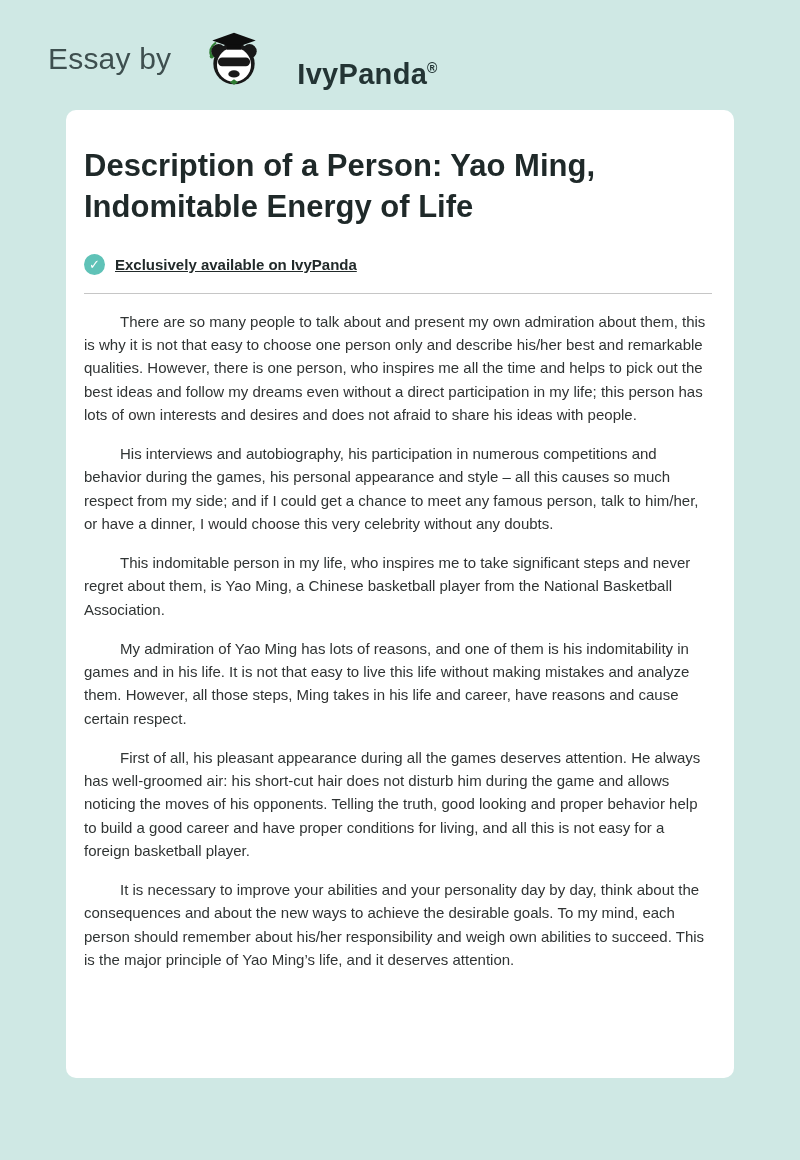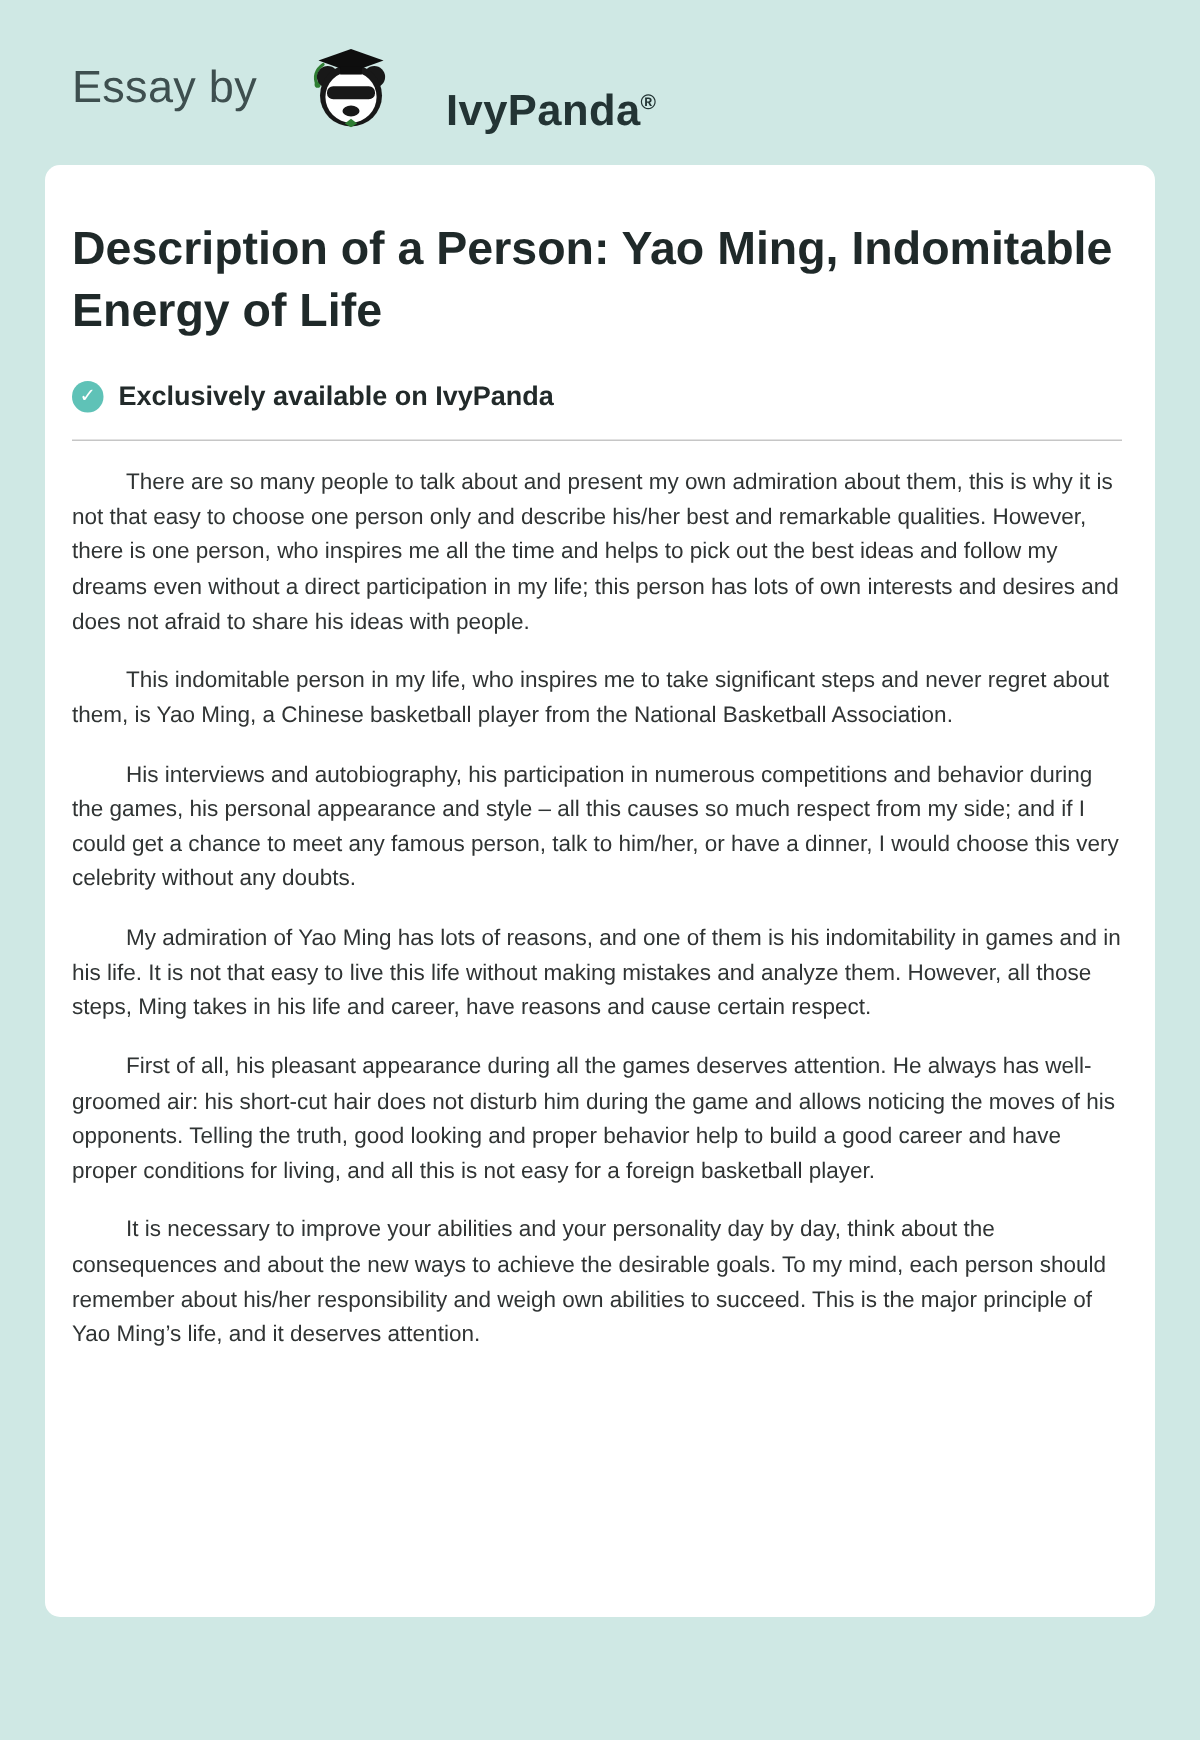--- a/index.html
+++ b/index.html
@@ -39,21 +39,21 @@
     letter-spacing: 0.3px;
     margin-top: 30px;
   }
   .brand-name sup {
     font-size: 14px;
     font-weight: bold;
   }
   
   .card {
     background: #ffffff;
-    width: 740px;
+    width: 668px;
     margin: 26px auto 0 auto;
     border-radius: 10px;
     box-sizing: border-box;
     padding: 36px 22px 46px 18px;
     min-height: 968px;
   }
   .article-title {
     margin: 0 0 26px 0;
     font-size: 31px;
     line-height: 1.32;
@@ -73,23 +73,24 @@
     background: #5fc2b7;
     color: #ffffff;
     display: flex;
     align-items: center;
     justify-content: center;
     font-size: 13px;
     font-weight: bold;
     flex: 0 0 auto;
   }
   .badge-label {
-    font-size: 18px;
+    font-size: 15px;
     font-weight: bold;
     color: #222a2a;
+    text-decoration: underline;
   }
   .divider {
     border: none;
     border-top: 1px solid #c6c6c6;
     margin: 0 0 10px 0;
   }
   .essay-body p {
     margin: 16px 0 15px 0;
     font-size: 15px;
     line-height: 1.55;
@@ -134,19 +135,19 @@
 
   <div class="badge-row">
     <span class="badge-icon">✓</span>
     <span class="badge-label">Exclusively available on IvyPanda</span>
   </div>
 
   <hr class="divider">
 
   <div class="essay-body">
     <p>There are so many people to talk about and present my own admiration about them, this is why it is not that easy to choose one person only and describe his/her best and remarkable qualities. However, there is one person, who inspires me all the time and helps to pick out the best ideas and follow my dreams even without a direct participation in my life; this person has lots of own interests and desires and does not afraid to share his ideas with people.</p>
+    <p>His interviews and autobiography, his participation in numerous competitions and behavior during the games, his personal appearance and style – all this causes so much respect from my side; and if I could get a chance to meet any famous person, talk to him/her, or have a dinner, I would choose this very celebrity without any doubts.</p>
     <p>This indomitable person in my life, who inspires me to take significant steps and never regret about them, is Yao Ming, a Chinese basketball player from the National Basketball Association.</p>
-    <p>His interviews and autobiography, his participation in numerous competitions and behavior during the games, his personal appearance and style – all this causes so much respect from my side; and if I could get a chance to meet any famous person, talk to him/her, or have a dinner, I would choose this very celebrity without any doubts.</p>
     <p>My admiration of Yao Ming has lots of reasons, and one of them is his indomitability in games and in his life. It is not that easy to live this life without making mistakes and analyze them. However, all those steps, Ming takes in his life and career, have reasons and cause certain respect.</p>
     <p>First of all, his pleasant appearance during all the games deserves attention. He always has well-groomed air: his short-cut hair does not disturb him during the game and allows noticing the moves of his opponents. Telling the truth, good looking and proper behavior help to build a good career and have proper conditions for living, and all this is not easy for a foreign basketball player.</p>
     <p>It is necessary to improve your abilities and your personality day by day, think about the consequences and about the new ways to achieve the desirable goals. To my mind, each person should remember about his/her responsibility and weigh own abilities to succeed. This is the major principle of Yao Ming’s life, and it deserves attention.</p>
   </div>
 </main>
 
 </body></html>

